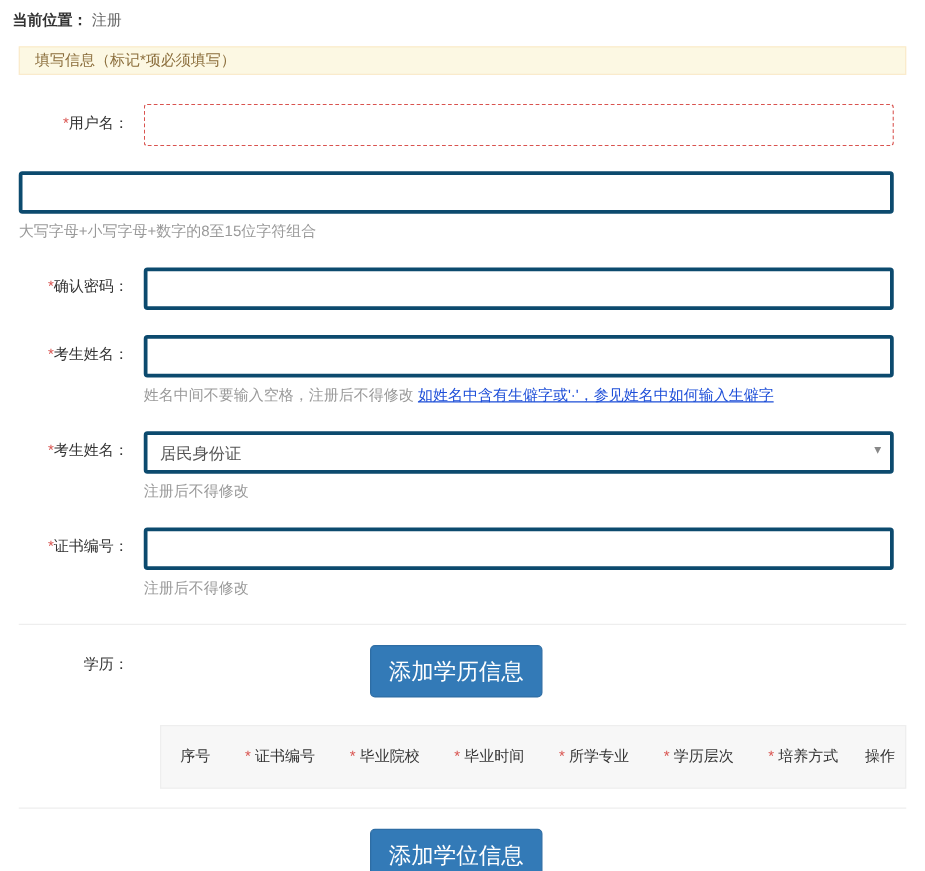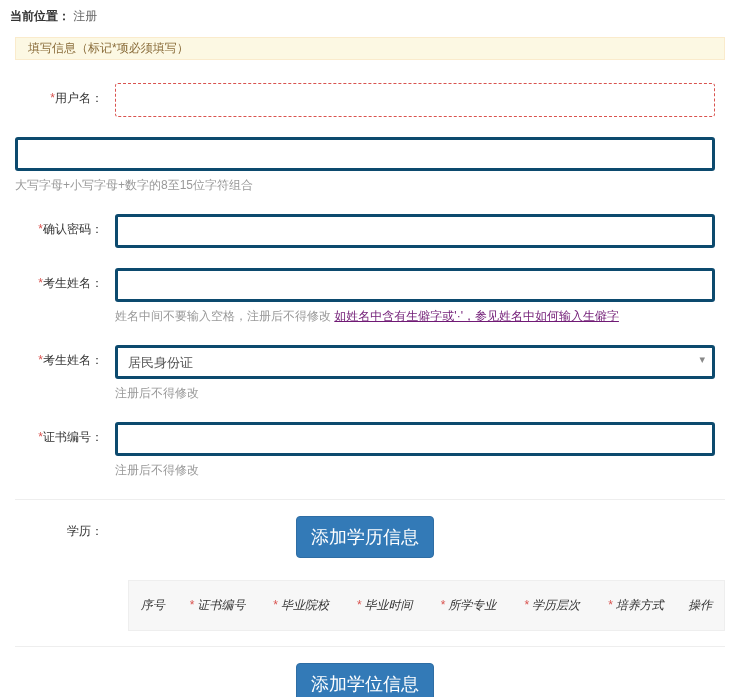--- a/index.html
+++ b/index.html
@@ -70,21 +70,21 @@
       color: #888;
       font-size: 11px;
       pointer-events: none;
     }
     .hint {
       margin-top: 6px;
       font-size: 12px;
       color: #999;
     }
     .hint .err { color: #d9534f; }
-    .hint a { color: #701a75; text-decoration: underline; }
+    .hint a { color: #1d4ed8; text-decoration: underline; }
     .section-sep {
       border: none;
       border-top: 1px solid #eee;
       margin: 8px 15px;
     }
     .btn-primary {
       display: inline-block;
       background: #337ab7;
       color: #fff;
       border: 1px solid #2e6da4;
@@ -98,24 +98,23 @@
     }
     .edu-table {
       width: calc(100% - 0px);
       background: #f7f7f7;
       border: 1px solid #eee;
     }
     .edu-table th {
       font-weight: normal;
       font-size: 12px;
       padding: 14px 6px;
-      text-align: center;
+      text-align: right;
       color: #333;
       white-space: nowrap;
-      font-style: italic;
     }
     .edu-table th .req { color: #d9534f; }
     .btn-center {
       display: flex;
       justify-content: center;
       padding-left: 0;
       margin-left: -100px;
     }
   </style>
 </head>

